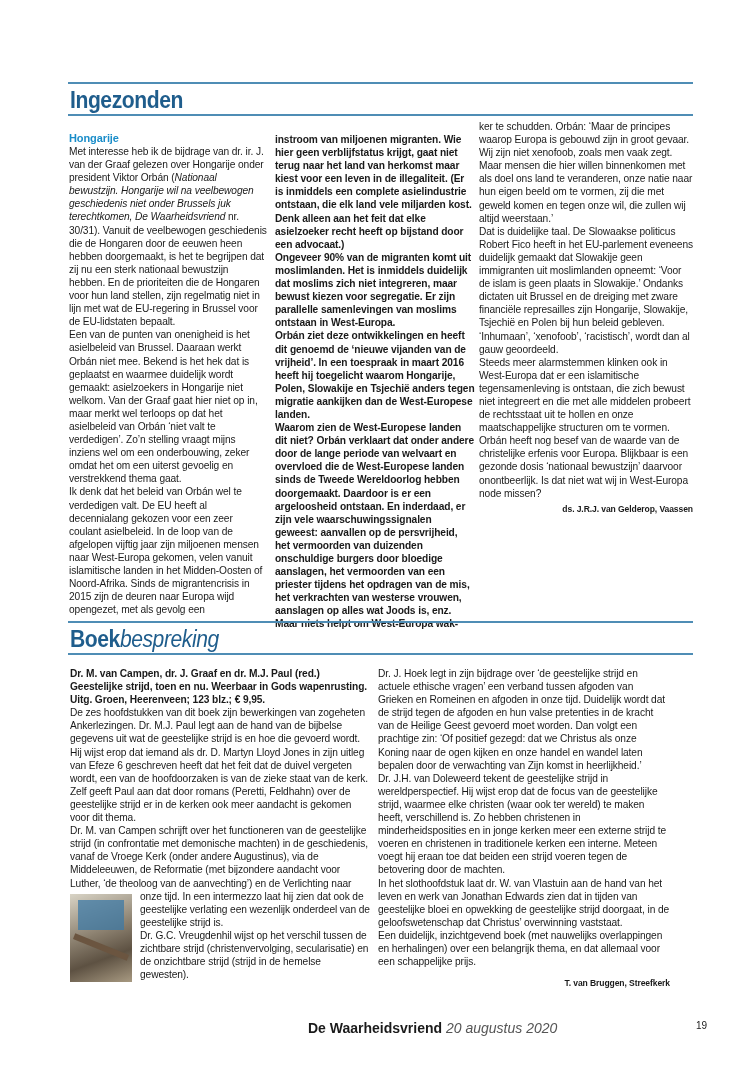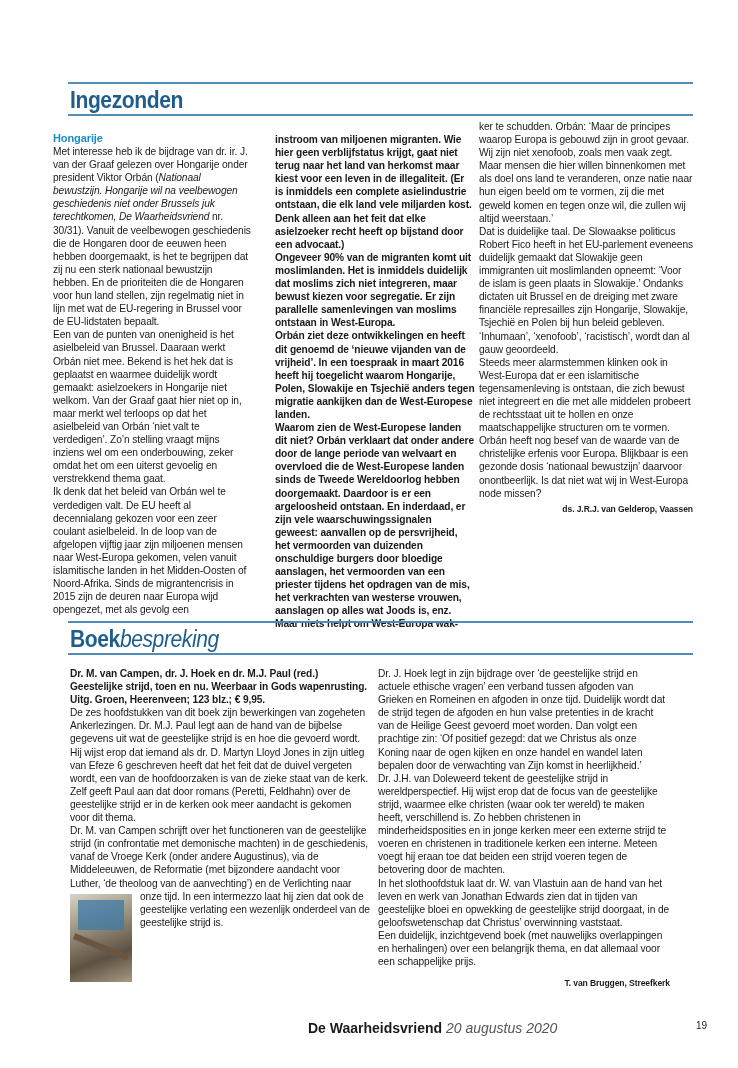--- a/index.html
+++ b/index.html
@@ -26,21 +26,21 @@
   .footer .date { font-style:italic; color:#555; }
   .pagenum { position:absolute; top:1020px; left:696px; font-size:10px; font-weight:normal; }
 </style>
 </head>
 <body>
 
 <div class="rule" style="top:82px;"></div>
 <div class="section-title" style="top:86px;">Ingezonden</div>
 <div class="rule" style="top:114px;"></div>
 
-<div class="col" style="left:53px; top:131px; width:198px;">
+<div class="col" style="left:69px; top:131px; width:198px;">
   <div class="subhead">Hongarije</div>
   <p><span>Met interesse heb ik de bijdrage van dr. ir. J. van der Graaf gelezen over Hongarije onder president Viktor Orbán (</span><em>Nationaal bewustzijn. Hongarije wil na veelbewogen geschiedenis niet onder Brussels juk terechtkomen, De Waarheidsvriend</em><span> nr. 30/31). Vanuit de veelbewogen geschiedenis die de Hongaren door de eeuwen heen hebben doorgemaakt, is het te begrijpen dat zij nu een sterk nationaal bewustzijn hebben. En de prioriteiten die de Hongaren voor hun land stellen, zijn regelmatig niet in lijn met wat de EU-regering in Brussel voor de EU-lidstaten bepaalt.</span></p>
   <p>Een van de punten van onenigheid is het asielbeleid van Brussel. Daaraan werkt Orbán niet mee. Bekend is het hek dat is geplaatst en waarmee duidelijk wordt gemaakt: asielzoekers in Hongarije niet welkom. Van der Graaf gaat hier niet op in, maar merkt wel terloops op dat het asielbeleid van Orbán ‘niet valt te verdedigen’. Zo’n stelling vraagt mijns inziens wel om een onderbouwing, zeker omdat het om een uiterst gevoelig en verstrekkend thema gaat.</p>
   <p>Ik denk dat het beleid van Orbán wel te verdedigen valt. De EU heeft al decennialang gekozen voor een zeer coulant asielbeleid. In de loop van de afgelopen vijftig jaar zijn miljoenen mensen naar West-Europa gekomen, velen vanuit islamitische landen in het Midden-Oosten of Noord-Afrika. Sinds de migrantencrisis in 2015 zijn de deuren naar Europa wijd opengezet, met als gevolg een</p>
 </div>
 
 <div class="col" style="left:275px; top:133px; width:200px;font-weight:bold;">
   <p>instroom van miljoenen migranten. Wie hier geen verblijfstatus krijgt, gaat niet terug naar het land van herkomst maar kiest voor een leven in de illegaliteit. (Er is inmiddels een complete asielindustrie ontstaan, die elk land vele miljarden kost. Denk alleen aan het feit dat elke asielzoeker recht heeft op bijstand door een advocaat.)</p>
   <p>Ongeveer 90% van de migranten komt uit moslimlanden. Het is inmiddels duidelijk dat moslims zich niet integreren, maar bewust kiezen voor segregatie. Er zijn parallelle samenlevingen van moslims ontstaan in West-Europa.</p>
   <p>Orbán ziet deze ontwikkelingen en heeft dit genoemd de ‘nieuwe vijanden van de vrijheid’. In een toespraak in maart 2016 heeft hij toegelicht waarom Hongarije, Polen, Slowakije en Tsjechië anders tegen migratie aankijken dan de West-Europese landen.</p>
@@ -52,30 +52,31 @@
   <p>Dat is duidelijke taal. De Slowaakse politicus Robert Fico heeft in het EU-parlement eveneens duidelijk gemaakt dat Slowakije geen immigranten uit moslimlanden opneemt: ‘Voor de islam is geen plaats in Slowakije.’ Ondanks dictaten uit Brussel en de dreiging met zware financiële represailles zijn Hongarije, Slowakije, Tsjechië en Polen bij hun beleid gebleven. ‘Inhumaan’, ‘xenofoob’, ‘racistisch’, wordt dan al gauw geoordeeld.</p>
   <p>Steeds meer alarmstemmen klinken ook in West-Europa dat er een islamitische tegensamenleving is ontstaan, die zich bewust niet integreert en die met alle middelen probeert de rechtsstaat uit te hollen en onze maatschappelijke structuren om te vormen. Orbán heeft nog besef van de waarde van de christelijke erfenis voor Europa. Blijkbaar is een gezonde dosis ‘nationaal bewustzijn’ daarvoor onontbeerlijk. Is dat niet wat wij in West-Europa node missen?</p>
   <div class="sig">ds. J.R.J. van Gelderop, Vaassen</div>
 </div>
 
 <div class="rule" style="top:621px;"></div>
 <div class="section-title" style="top:625px;"><span>Boek</span><span class="it">bespreking</span></div>
 <div class="rule" style="top:653px;"></div>
 
 <div class="col" style="left:70px; top:667px; width:300px;">
-  <div class="bold">Dr. M. van Campen, dr. J. Hoek en dr. M.J. Paul (red.)</div>
+  <div class="bold">Dr. M. van Campen, dr. J. Graaf en dr. M.J. Paul (red.)</div>
   <div class="bold">Geestelijke strijd, toen en nu. Weerbaar in Gods wapenrusting.</div>
   <div class="bold">Uitg. Groen, Heerenveen; 123 blz.; € 9,95.</div>
   <p>De zes hoofdstukken van dit boek zijn bewerkingen van zogeheten Ankerlezingen. Dr. M.J. Paul legt aan de hand van de bijbelse gegevens uit wat de geestelijke strijd is en hoe die gevoerd wordt. Hij wijst erop dat iemand als dr. D. Martyn Lloyd Jones in zijn uitleg van Efeze 6 geschreven heeft dat het feit dat de duivel vergeten wordt, een van de hoofdoorzaken is van de zieke staat van de kerk. Zelf geeft Paul aan dat door romans (Peretti, Feldhahn) over de geestelijke strijd er in de kerken ook meer aandacht is gekomen voor dit thema.</p>
   <p>Dr. M. van Campen schrijft over het functioneren van de geestelijke strijd (in confrontatie met demonische machten) in de geschiedenis, vanaf de Vroege Kerk (onder andere Augustinus), via de Middeleeuwen, de Reformatie (met bijzondere aandacht voor Luther, ‘de theoloog van de aanvechting’) en de Verlichting naar</p>
   <div class="book" title="Boekomslag Geestelijke strijd, toen en nu">
     <div class="bt"></div>
       <div class="sw"></div>
   </div>
   <p>onze tijd. In een intermezzo laat hij zien dat ook de geestelijke verlating een wezenlijk onderdeel van de geestelijke strijd is.</p>
+  <p>Dr. G.C. Vreugdenhil wijst op het verschil tussen de zichtbare strijd (christenvervolging, secularisatie) en de onzichtbare strijd (strijd in de hemelse gewesten).</p>
 </div>
 
 <div class="col" style="left:378px; top:667px; width:292px;">
   <p>Dr. J. Hoek legt in zijn bijdrage over ‘de geestelijke strijd en actuele ethische vragen’ een verband tussen afgoden van Grieken en Romeinen en afgoden in onze tijd. Duidelijk wordt dat de strijd tegen de afgoden en hun valse pretenties in de kracht van de Heilige Geest gevoerd moet worden. Dan volgt een prachtige zin: ‘Of positief gezegd: dat we Christus als onze Koning naar de ogen kijken en onze handel en wandel laten bepalen door de verwachting van Zijn komst in heerlijkheid.’</p>
   <p>Dr. J.H. van Doleweerd tekent de geestelijke strijd in wereldperspectief. Hij wijst erop dat de focus van de geestelijke strijd, waarmee elke christen (waar ook ter wereld) te maken heeft, verschillend is. Zo hebben christenen in minderheidsposities en in jonge kerken meer een externe strijd te voeren en christenen in traditionele kerken een interne. Meteen voegt hij eraan toe dat beiden een strijd voeren tegen de betovering door de machten.</p>
   <p>In het slothoofdstuk laat dr. W. van Vlastuin aan de hand van het leven en werk van Jonathan Edwards zien dat in tijden van geestelijke bloei en opwekking de geestelijke strijd doorgaat, in de geloofswetenschap dat Christus’ overwinning vaststaat.</p>
   <p>Een duidelijk, inzichtgevend boek (met nauwelijks overlappingen en herhalingen) over een belangrijk thema, en dat allemaal voor een schappelijke prijs.</p>
   <div class="sig" style="margin-top:8px;">T. van Bruggen, Streefkerk</div>
 </div>
 

